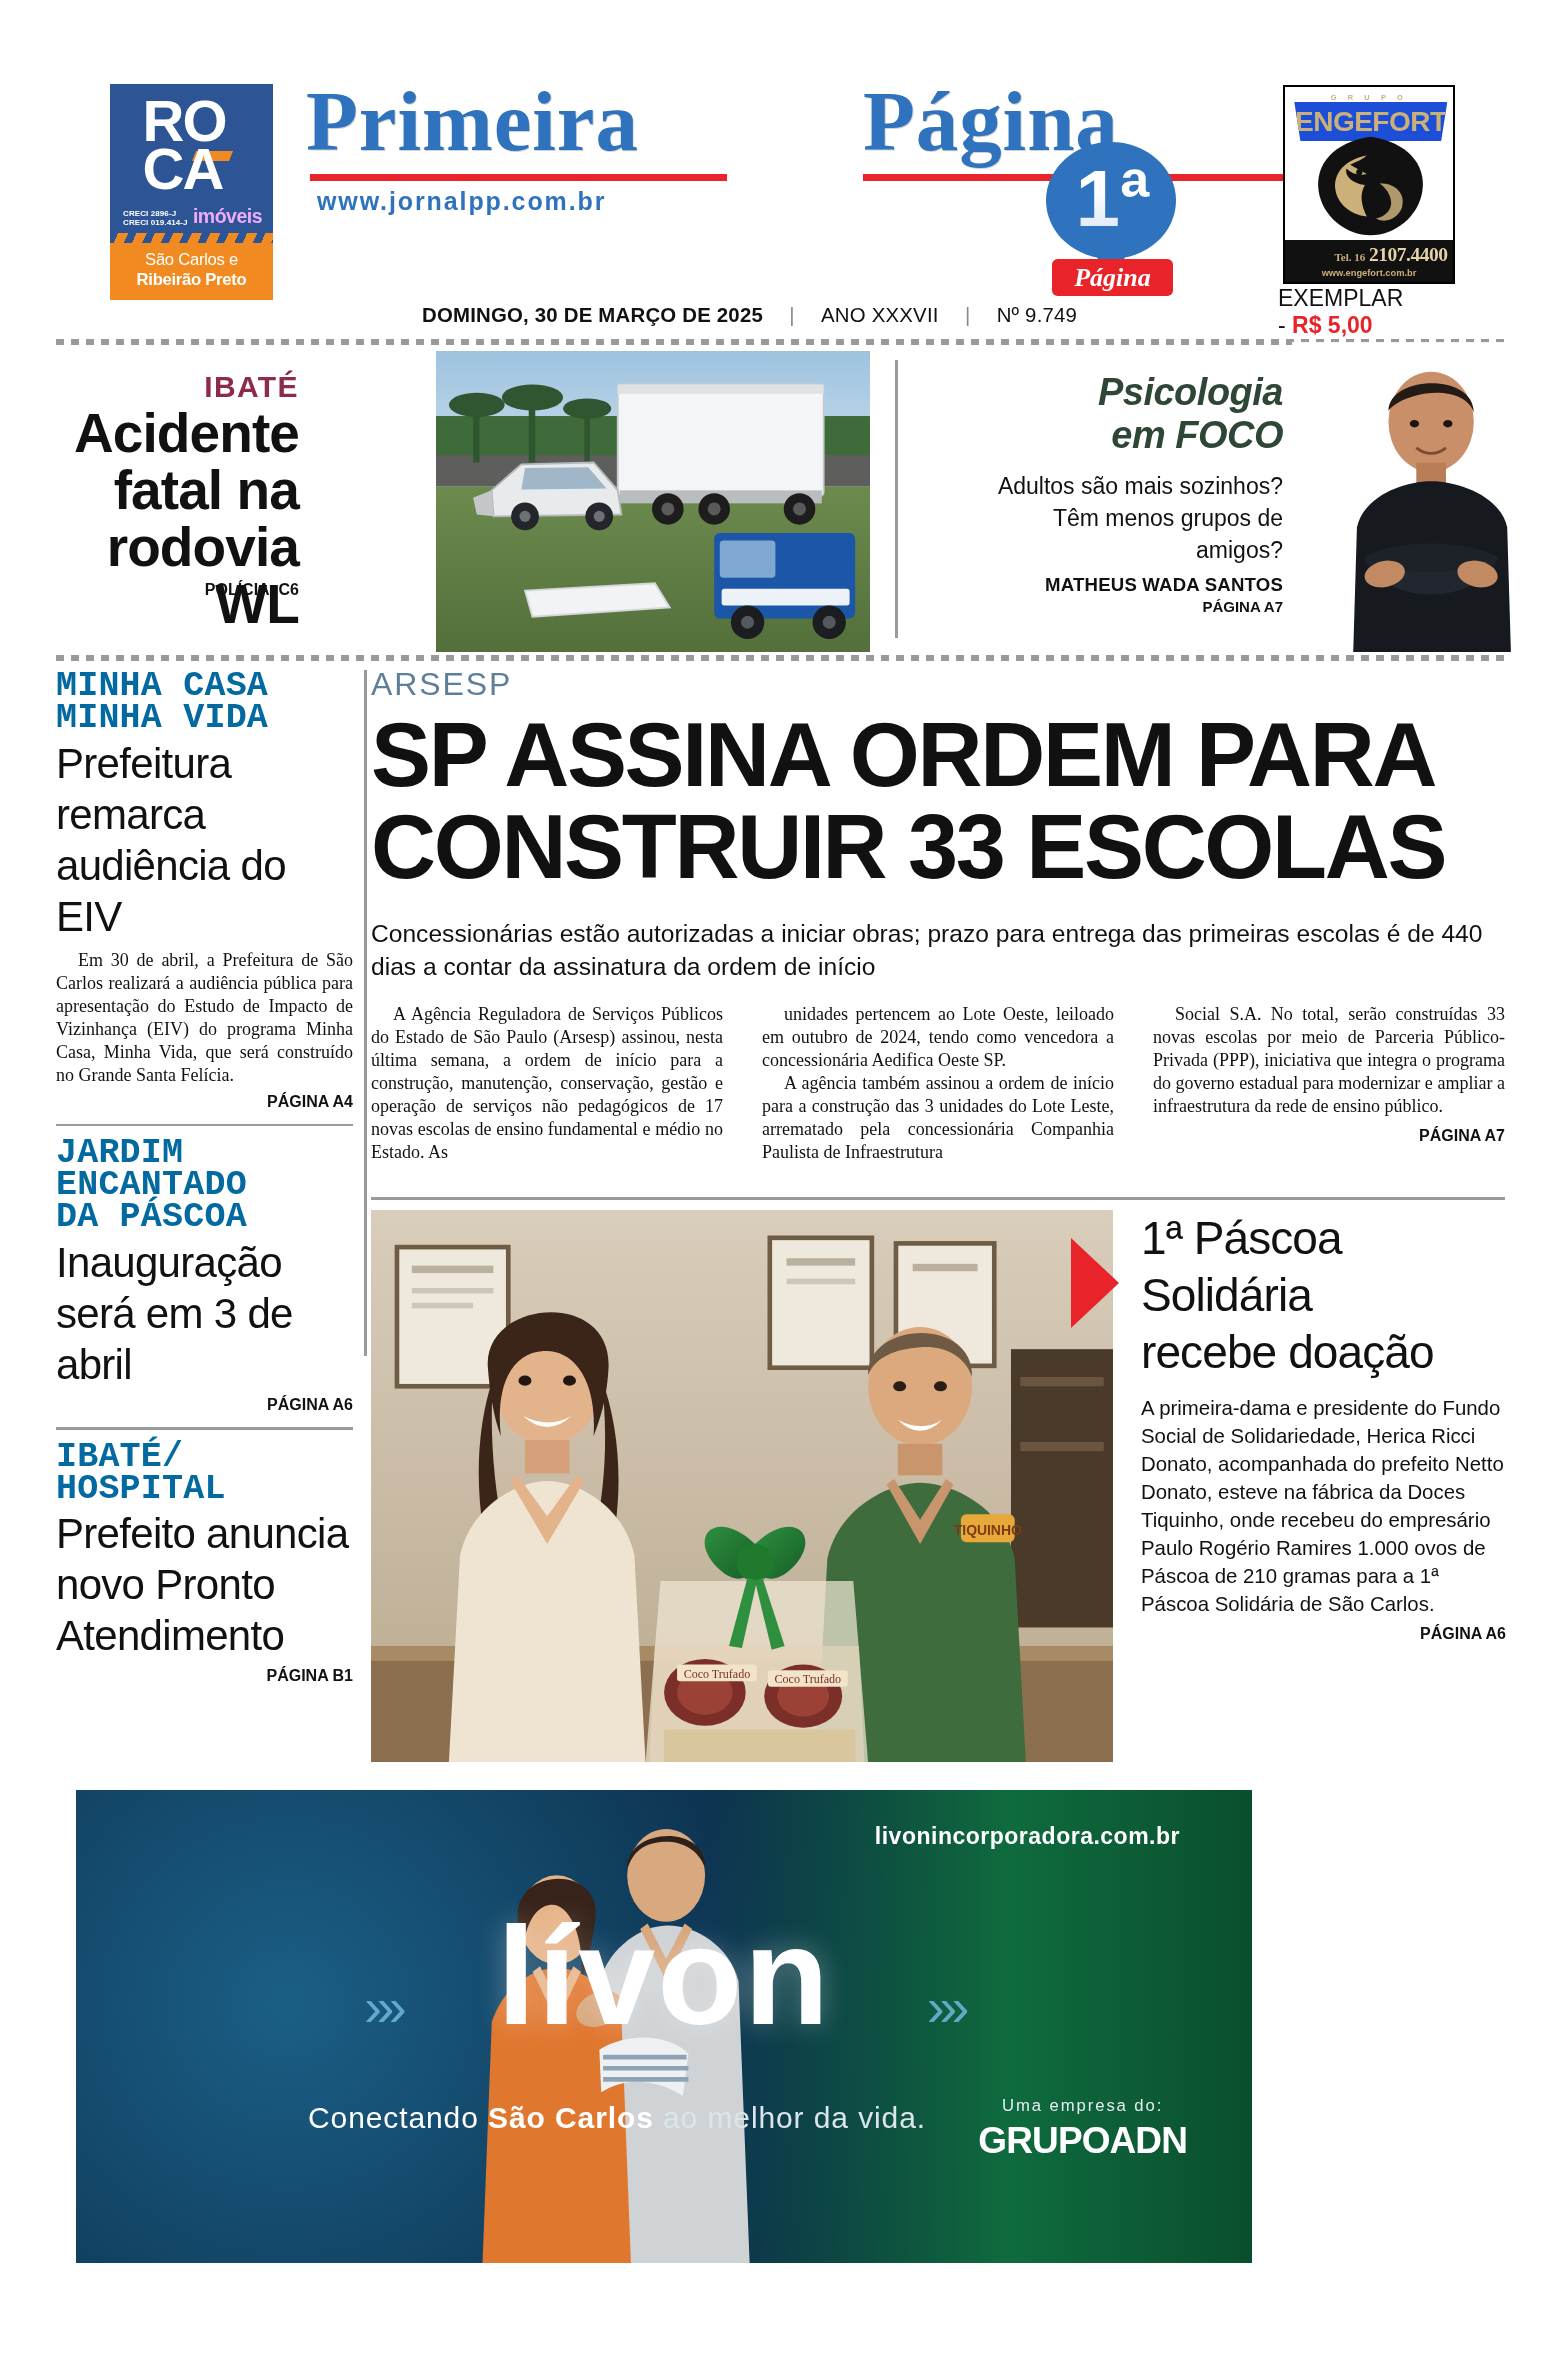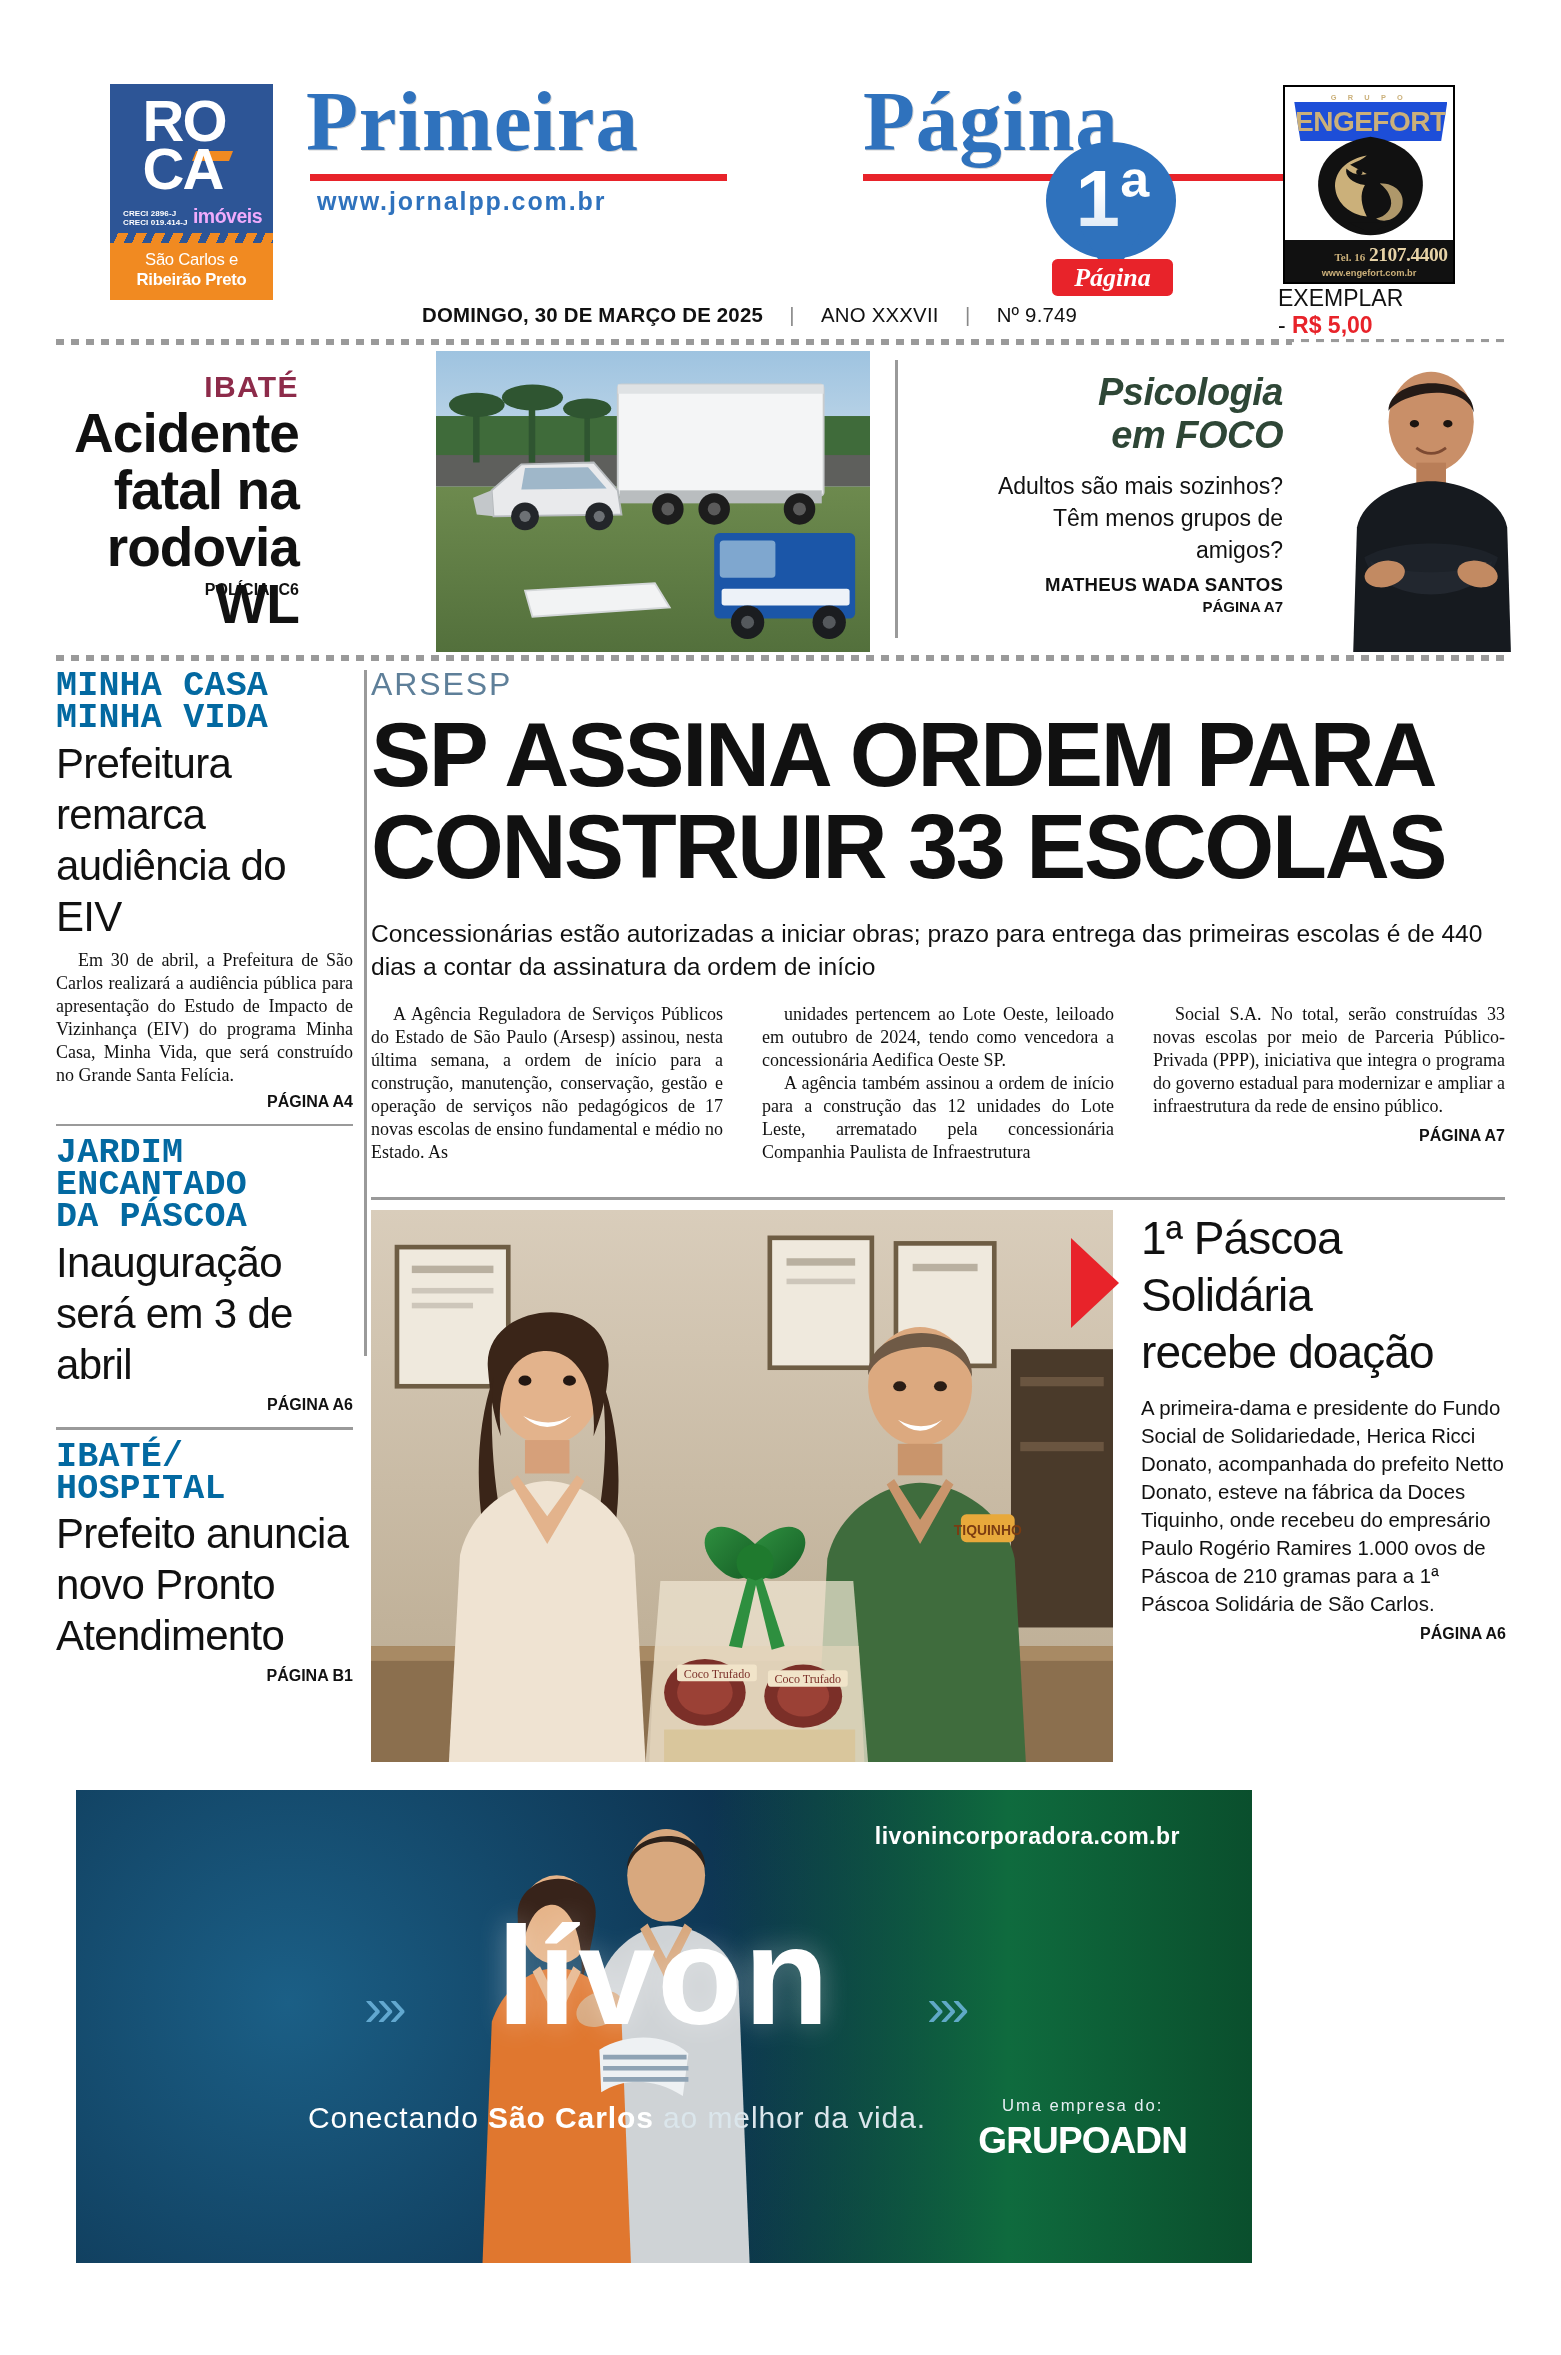--- a/index.html
+++ b/index.html
@@ -563,21 +563,21 @@
       <div>CONSTRUIR 33 ESCOLAS</div>
     </div>
     <div class="main-sub">Concessionárias estão autorizadas a iniciar obras; prazo para entrega das primeiras escolas é de 440 dias a contar da assinatura da ordem de início</div>
 
     <div class="main-cols">
       <div class="main-col">
         <p>A Agência Reguladora de Serviços Públicos do Estado de São Paulo (Arsesp) assinou, nesta última semana, a ordem de início para a construção, manutenção, conservação, gestão e operação de serviços não pedagógicos de 17 novas escolas de ensino fundamental e médio no Estado. As</p>
       </div>
       <div class="main-col">
         <p>unidades pertencem ao Lote Oeste, leiloado em outubro de 2024, tendo como vencedora a concessionária Aedifica Oeste SP.</p>
-        <p>A agência também assinou a ordem de início para a construção das 12 unidades do Lote Leste, arrematado pela concessionária Companhia Paulista de Infraestrutura</p>
+        <p>A agência também assinou a ordem de início para a construção das 3 unidades do Lote Leste, arrematado pela concessionária Companhia Paulista de Infraestrutura</p>
       </div>
       <div class="main-col">
         <p>Social S.A. No total, serão construídas 33 novas escolas por meio de Parceria Público-Privada (PPP), iniciativa que integra o programa do governo estadual para modernizar e ampliar a infraestrutura da rede de ensino público.</p>
         <div class="page-ref">PÁGINA A7</div>
       </div>
     </div>
   </div>
 
   <div class="main-rule"></div>
 

